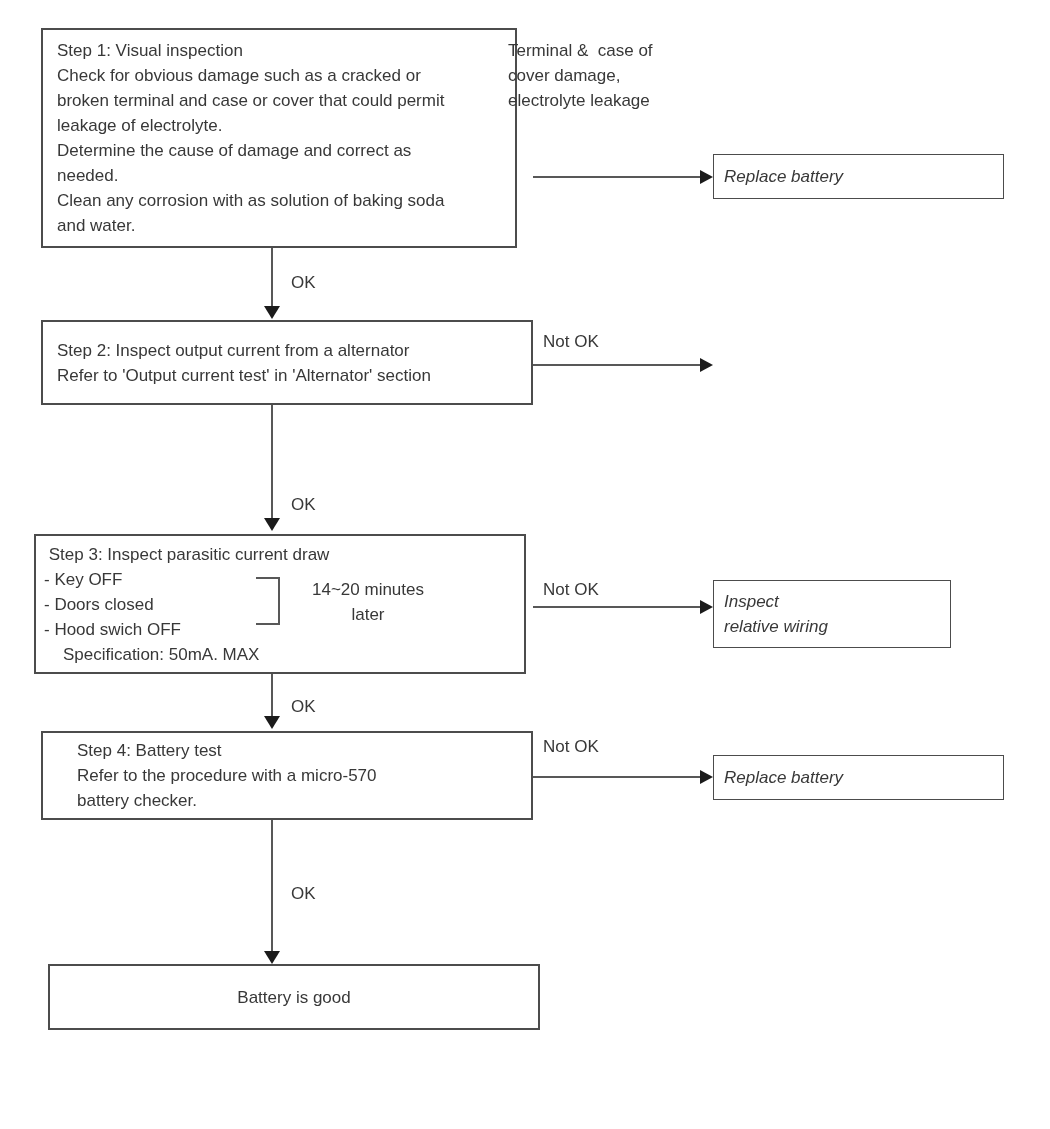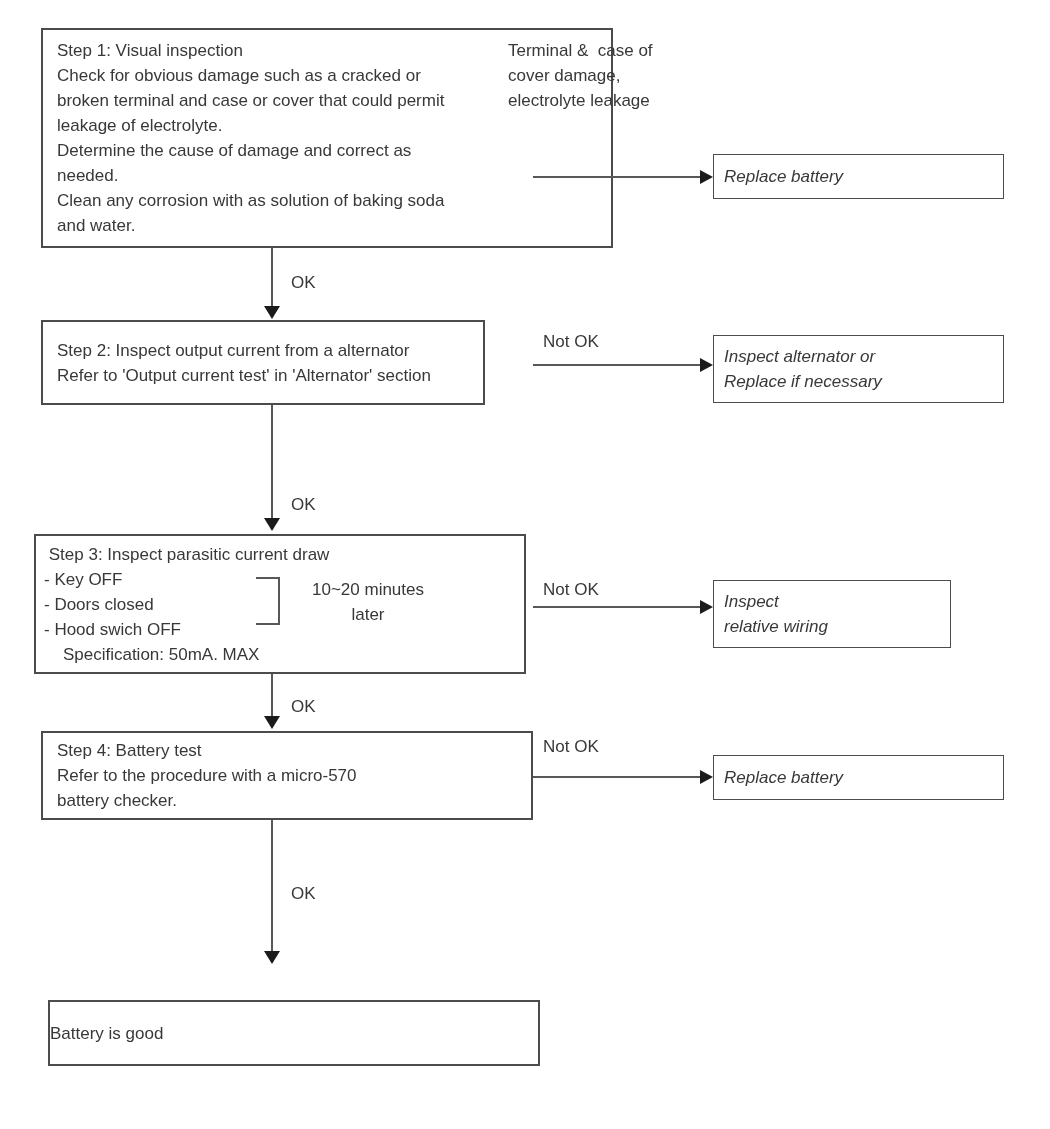--- a/index.html
+++ b/index.html
@@ -27,21 +27,21 @@
     align-items: center;
   }
   .box.thin { border-width: 1px; }
   .txt {
     white-space: pre-wrap;
     padding-left: 14px;
     padding-right: 6px;
   }
   .txt.tight { padding-left: 8px; }
   .txt.pad10 { padding-left: 10px; font-style: italic; }
-  .center-box { justify-content: flex-start; margin-top: 36px; }
+  .center-box { justify-content: center; }
   .center-box .txt { padding: 0; text-align: center; }
   .floating {
     position: absolute;
     white-space: pre-wrap;
   }
   .vline {
     position: absolute;
     width: 2px;
     background: #585858;
   }
@@ -71,21 +71,21 @@
     border-right: 2px solid #585858;
     border-bottom: 2px solid #585858;
   }
   .annot { text-align: center; }
 </style>
 </head>
 <body>
 
 <div class="canvas">
 
-  <div class="box" style="left:41px; top:28px; width:572px; height:220px;">
+  <div class="box" style="left:41px; top:28px; width:476px; height:220px;">
     <div class="txt">Step 1: Visual inspection
 Check for obvious damage such as a cracked or
 broken terminal and case or cover that could permit
 leakage of electrolyte.
 Determine the cause of damage and correct as
 needed.
 Clean any corrosion with as solution of baking soda
 and water.</div>
   </div>
 
@@ -97,64 +97,60 @@
   <div class="arrow-right" style="left:700px; top:170px;"></div>
 
   <div class="box thin" style="left:713px; top:154px; width:291px; height:45px;">
     <div class="txt pad10">Replace battery</div>
   </div>
 
   <div class="vline" style="left:271px; top:248px; height:58px;"></div>
   <div class="arrow-down" style="left:264px; top:306px;"></div>
   <div class="floating" style="left:291px; top:270px;">OK</div>
 
-  <div class="box" style="left:41px; top:320px; width:444px; height:85px;">
+  <div class="box" style="left:41px; top:320px; width:492px; height:85px;">
     <div class="txt">Step 2: Inspect output current from a alternator
 Refer to 'Output current test' in 'Alternator' section</div>
   </div>
 
   <div class="floating" style="left:543px; top:329px;">Not OK</div>
   <div class="hline" style="left:533px; top:364px; width:168px;"></div>
   <div class="arrow-right" style="left:700px; top:358px;"></div>
 
-  <div class="box thin" style="left:713px; top:335px; width:291px; height:68px;">
-    <div class="txt pad10">Inspect alternator or
-Replace if necessary</div>
-  </div>
 
   <div class="vline" style="left:271px; top:405px; height:113px;"></div>
   <div class="arrow-down" style="left:264px; top:518px;"></div>
   <div class="floating" style="left:291px; top:492px;">OK</div>
 
   <div class="box" style="left:34px; top:534px; width:492px; height:140px;">
     <div class="txt tight"> Step 3: Inspect parasitic current draw
 - Key OFF
 - Doors closed
 - Hood swich OFF
     Specification: 50mA. MAX</div>
   </div>
 
   <div class="bracket" style="left:256px; top:577px; width:24px; height:48px;"></div>
-  <div class="floating annot" style="left:298px; top:577px; width:140px;">10~20 minutes
+  <div class="floating annot" style="left:298px; top:577px; width:140px;">14~20 minutes
 later</div>
 
   <div class="floating" style="left:543px; top:577px;">Not OK</div>
   <div class="hline" style="left:533px; top:606px; width:168px;"></div>
   <div class="arrow-right" style="left:700px; top:600px;"></div>
 
   <div class="box thin" style="left:713px; top:580px; width:238px; height:68px;">
     <div class="txt pad10">Inspect
 relative wiring</div>
   </div>
 
   <div class="vline" style="left:271px; top:674px; height:42px;"></div>
   <div class="arrow-down" style="left:264px; top:716px;"></div>
   <div class="floating" style="left:291px; top:694px;">OK</div>
 
-  <div class="box" style="left:41px; top:731px; width:492px; height:89px;">
+  <div class="box" style="left:41px; top:731px; width:492px; height:89px;padding-left:20px;">
     <div class="txt">Step 4: Battery test
 Refer to the procedure with a micro-570
 battery checker.</div>
   </div>
 
   <div class="floating" style="left:543px; top:734px;">Not OK</div>
   <div class="hline" style="left:533px; top:776px; width:168px;"></div>
   <div class="arrow-right" style="left:700px; top:770px;"></div>
 
   <div class="box thin" style="left:713px; top:755px; width:291px; height:45px;">

